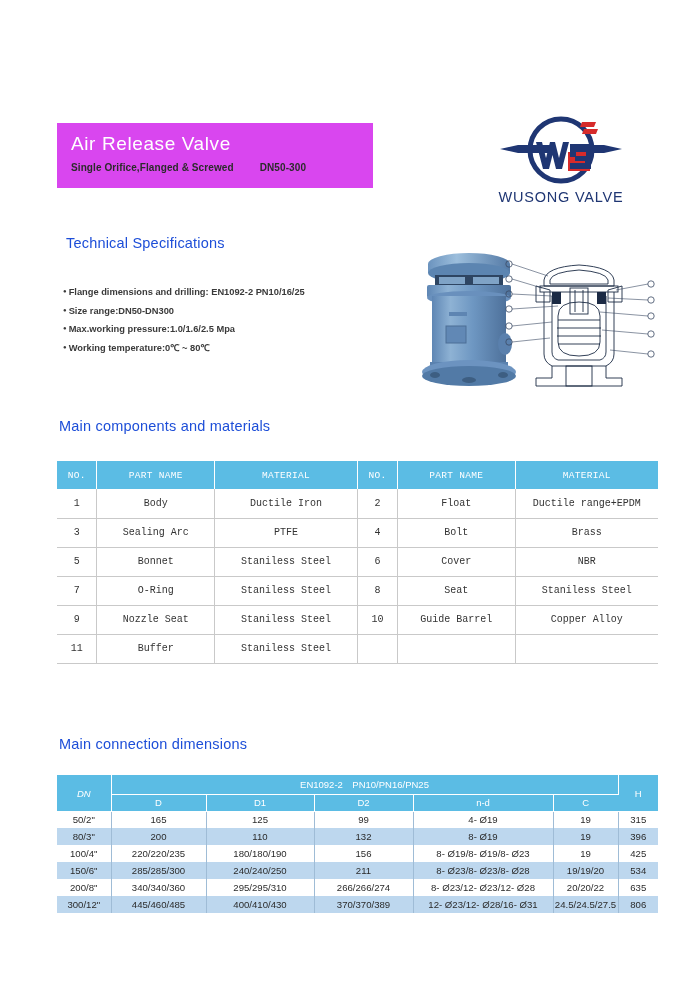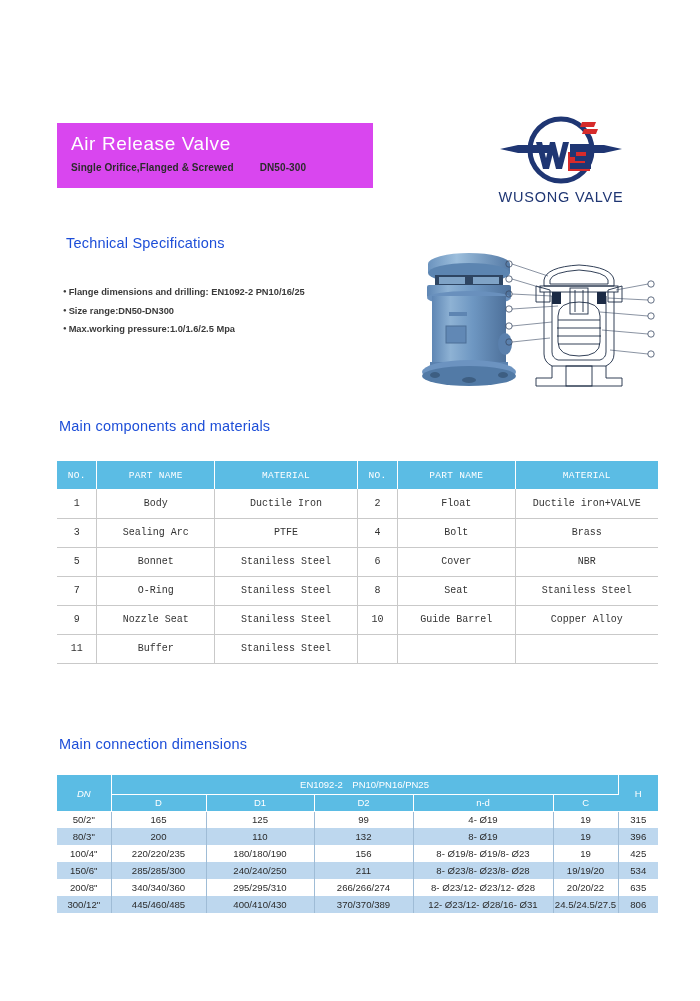--- a/index.html
+++ b/index.html
@@ -220,20 +220,21 @@
     <div class="logo-text">WUSONG VALVE</div>
   </div>
 </div>
 
 <div class="section-heading spec-heading">Technical Specifications</div>
 
 <ul class="spec-list">
   <li>Flange dimensions and drilling: EN1092-2 PN10/16/25</li>
   <li>Size range:DN50-DN300</li>
   <li>Max.working pressure:1.0/1.6/2.5 Mpa</li>
+  <li>Working temperature:0℃ ~ 80℃</li>
 </ul>
 
 <div class="product-art">
 
   <div class="photo-wrap">
     <svg width="112" height="142" viewBox="0 0 112 142">
       <defs>
         <linearGradient id="bodyGrad" x1="0" y1="0" x2="1" y2="0">
           <stop offset="0%" stop-color="#5E86B4"></stop>
           <stop offset="25%" stop-color="#8EB2D4"></stop>
@@ -354,21 +355,21 @@
       <th class="col-mat">MATERIAL</th>
     </tr>
   </thead>
   <tbody>
     <tr>
       <td>1</td>
       <td>Body</td>
       <td>Ductile Iron</td>
       <td>2</td>
       <td>Float</td>
-      <td>Ductile iron+VALVE</td>
+      <td>Ductile range+EPDM</td>
     </tr>
     <tr>
       <td>3</td>
       <td>Sealing Arc</td>
       <td>PTFE</td>
       <td>4</td>
       <td>Bolt</td>
       <td>Brass</td>
     </tr>
     <tr>

